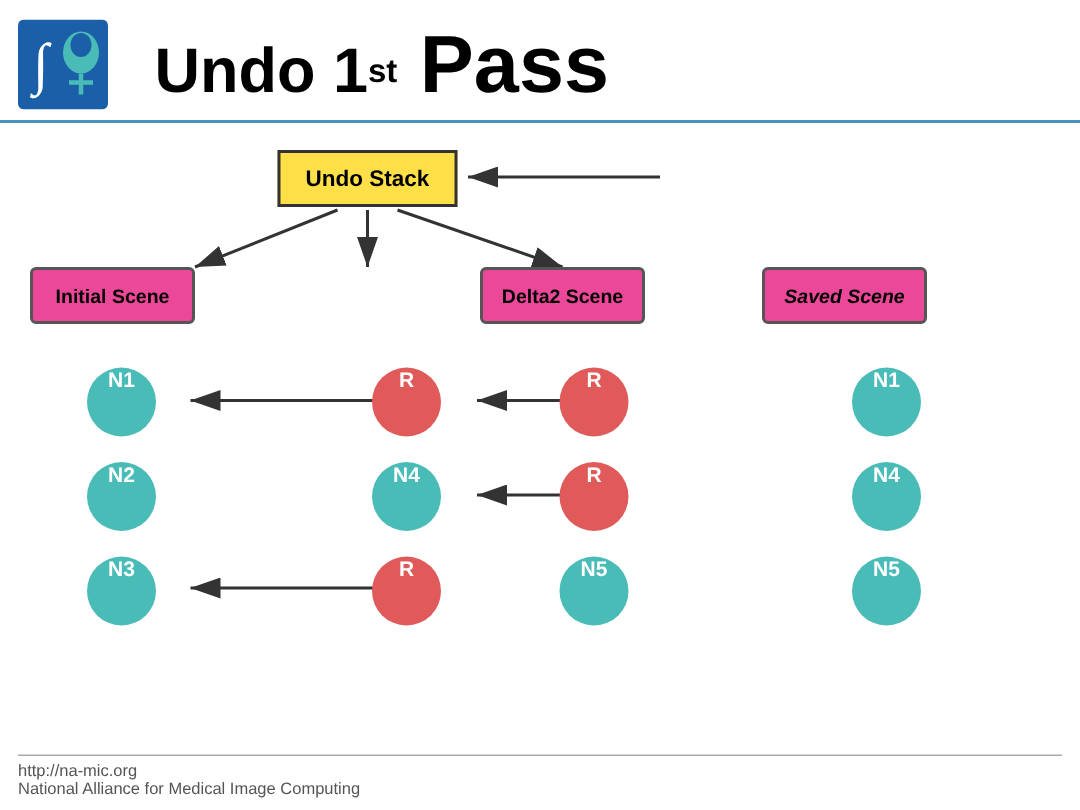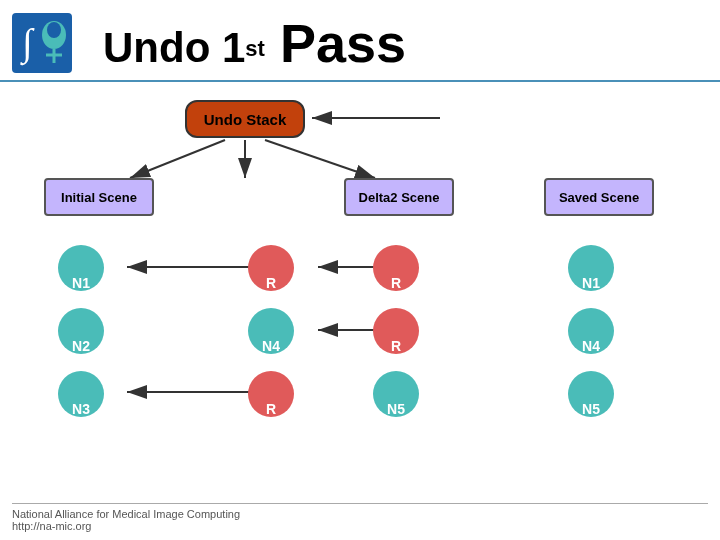--- a/index.html
+++ b/index.html
@@ -35,27 +35,27 @@
     }
 
     
     .undo-stack {
       position: absolute;
       top: 18px;
       left: 190px;
       width: 120px;
       height: 38px;
       border: 2px solid #333;
-      border-radius: 12px;
+      border-radius: 0;
       display: flex;
       align-items: center;
       justify-content: center;
       font-size: 15px;
       font-weight: bold;
-      background: #c2410c;
+      background: #fde047;
       z-index: 10;
     }
 
     
     .app-logic {
       position: absolute;
       top: 14px;
       left: 440px;
       width: 150px;
       height: 44px;
@@ -75,33 +75,32 @@
       position: absolute;
       width: 110px;
       height: 38px;
       border: 2px solid #555;
       border-radius: 4px;
       display: flex;
       align-items: center;
       justify-content: center;
       font-size: 13px;
       font-weight: bold;
-      background: #c4b5fd;
-      z-index: 10;
-      margin-left: 24px;
+      background: #ec4899;
+      z-index: 10;
     }
 
     
     .node {
       position: absolute;
       width: 46px;
       height: 46px;
       border-radius: 50%;
       display: flex;
-      align-items: flex-end;
+      align-items: flex-start;
       justify-content: center;
       font-size: 14px;
       font-weight: bold;
       color: #fff;
       z-index: 10;
     }
     .node-teal { background: #4abcb8; }
     .node-red  { background: #e05a5a; }
 
     
@@ -183,21 +182,21 @@
 
   <div class="scene-label" style="left:20px; top:96px;">
     <span>Initial Scene</span>
   </div>
 
 
   <div class="scene-label" style="left:320px; top:96px;">
     <span>Delta2 Scene</span>
   </div>
 
-  <div class="scene-label" style="left:520px; top:96px;">
+  <div class="scene-label" style="left:508px; top:96px;font-style:italic;">
     <span>Saved Scene</span>
   </div>
 
   <div class="node node-teal" style="left:58px; top:163px;">
     <span>N1</span>
   </div>
 
   <div class="node node-red" style="left:248px; top:163px;">
     <span>R</span>
   </div>
@@ -238,15 +237,15 @@
     <span>N5</span>
   </div>
 
   <div class="node node-teal" style="left:568px; top:289px;">
     <span>N5</span>
   </div>
 
 </div>
 
 <div class="footer">
+  <div>http://na-mic.org</div>
   <div>National Alliance for Medical Image Computing</div>
-  <div>http://na-mic.org</div>
 </div>
 
 </body></html>

